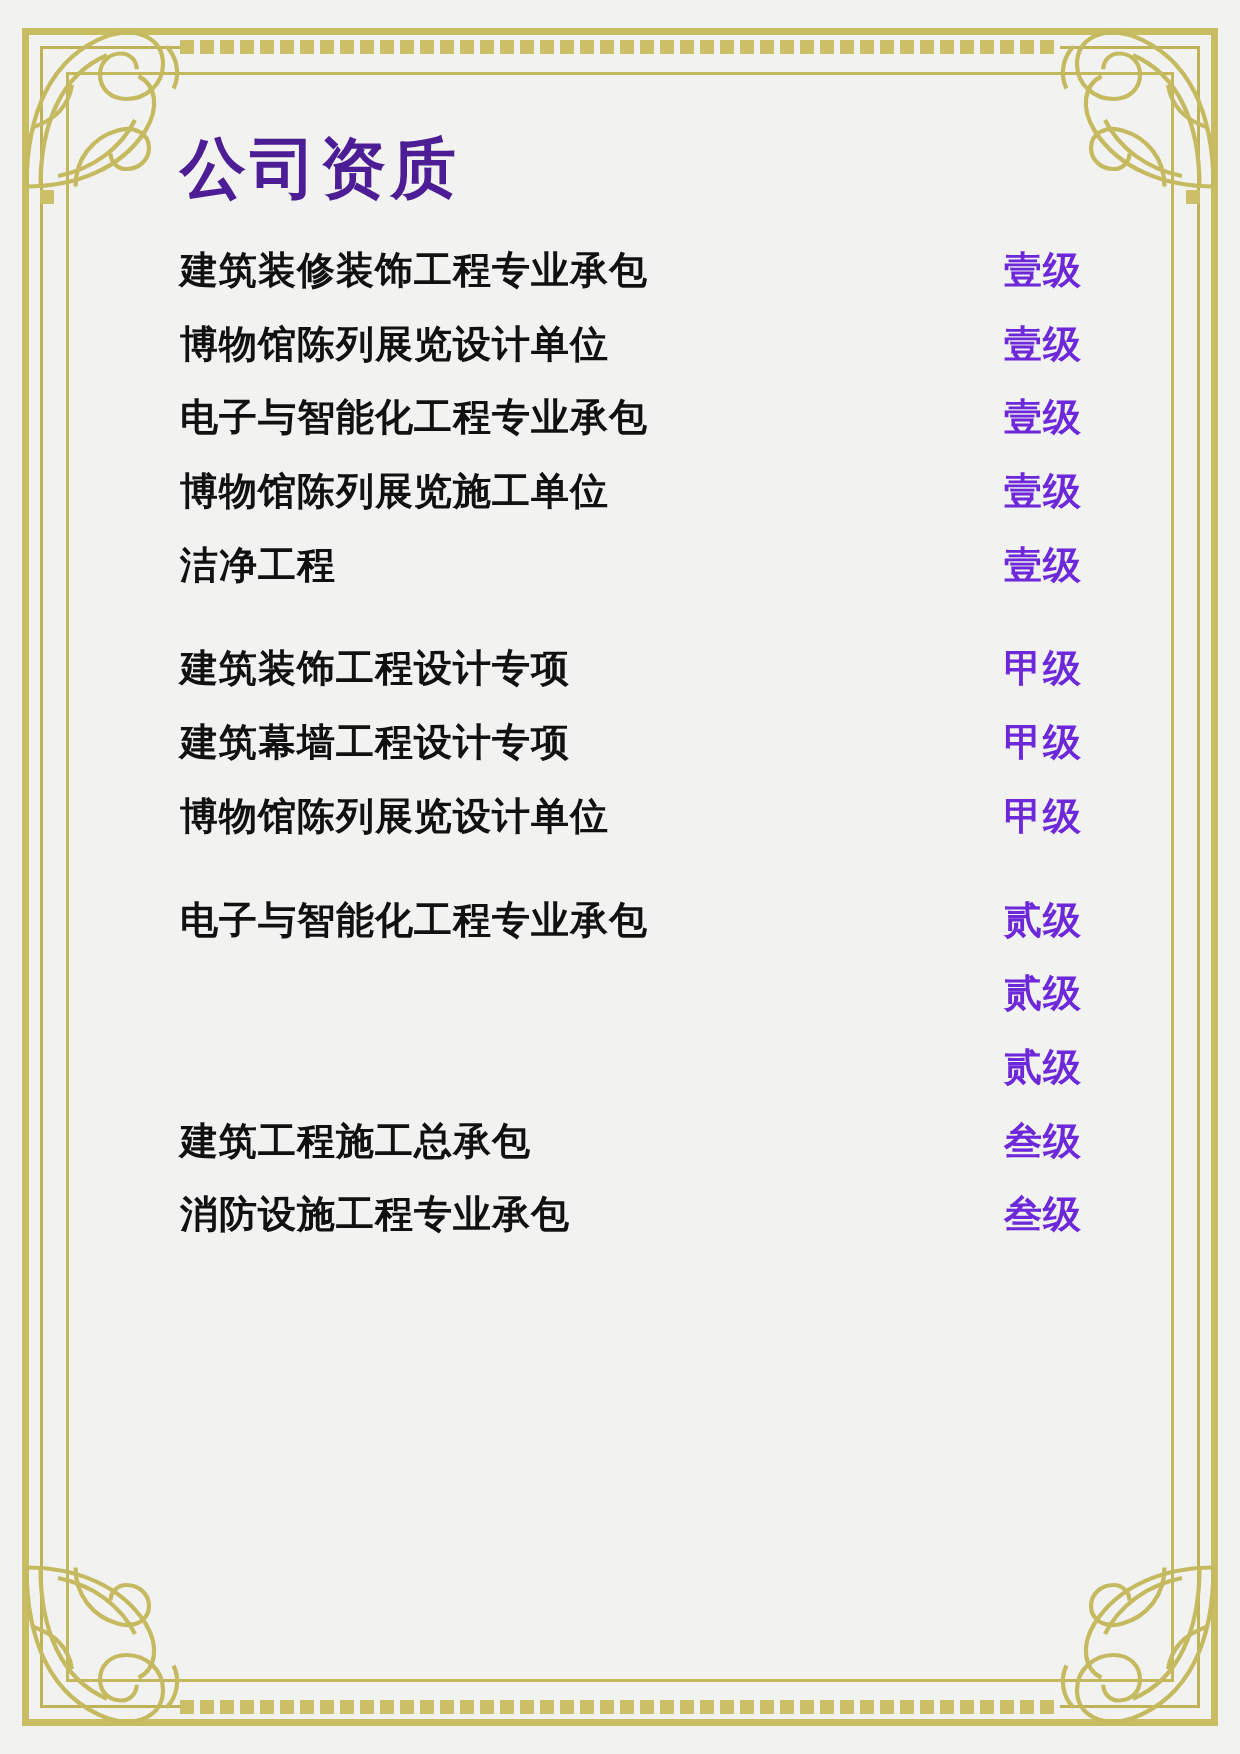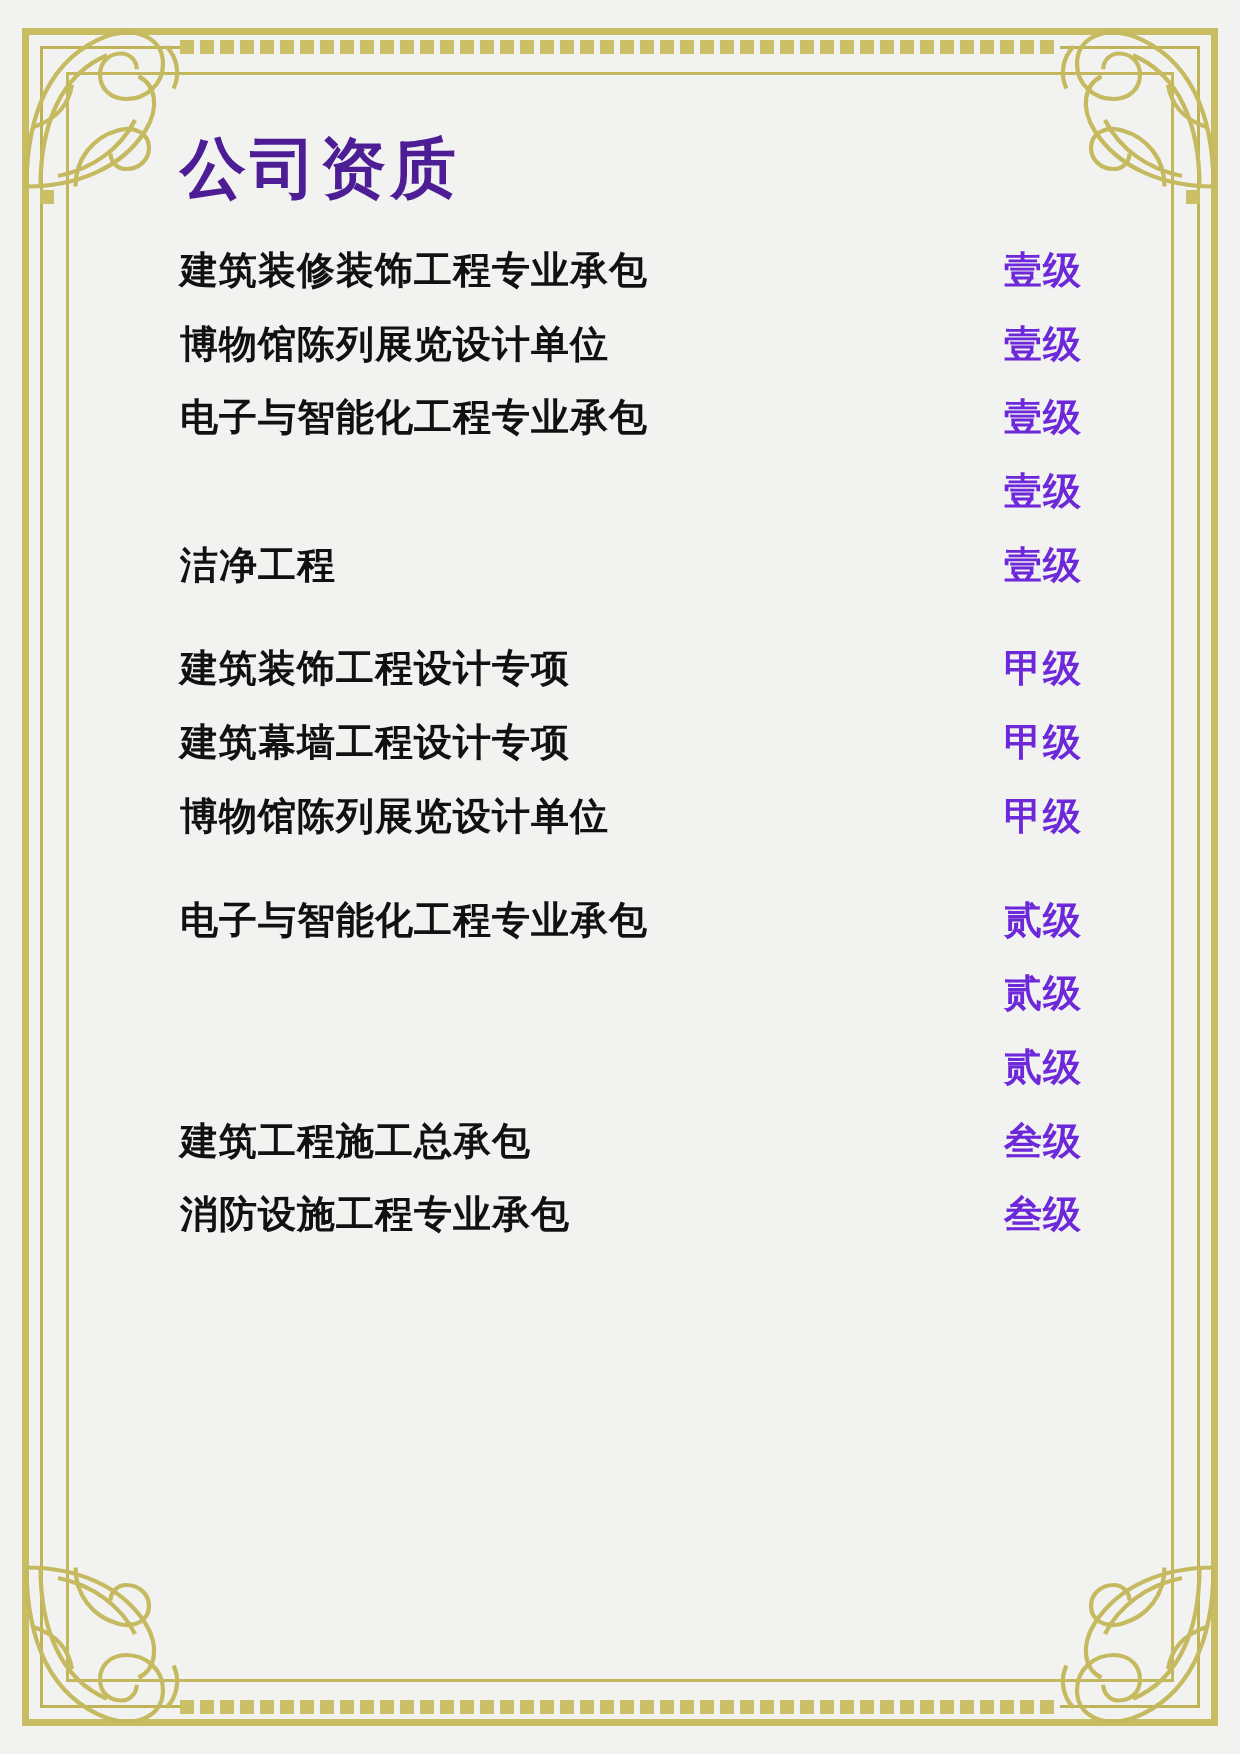--- a/index.html
+++ b/index.html
@@ -197,20 +197,21 @@
         </div>
         <div class="row">
           <span class="row-name">博物馆陈列展览设计单位</span>
           <span class="row-level">壹级</span>
         </div>
         <div class="row">
           <span class="row-name">电子与智能化工程专业承包</span>
           <span class="row-level">壹级</span>
         </div>
         <div class="row">
+          <span class="row-name">博物馆陈列展览施工单位</span>
           <span class="row-level">壹级</span>
         </div>
         <div class="row">
           <span class="row-name">洁净工程</span>
           <span class="row-level">壹级</span>
         </div>
       </div>
 
       <div class="group">
         <div class="row">

